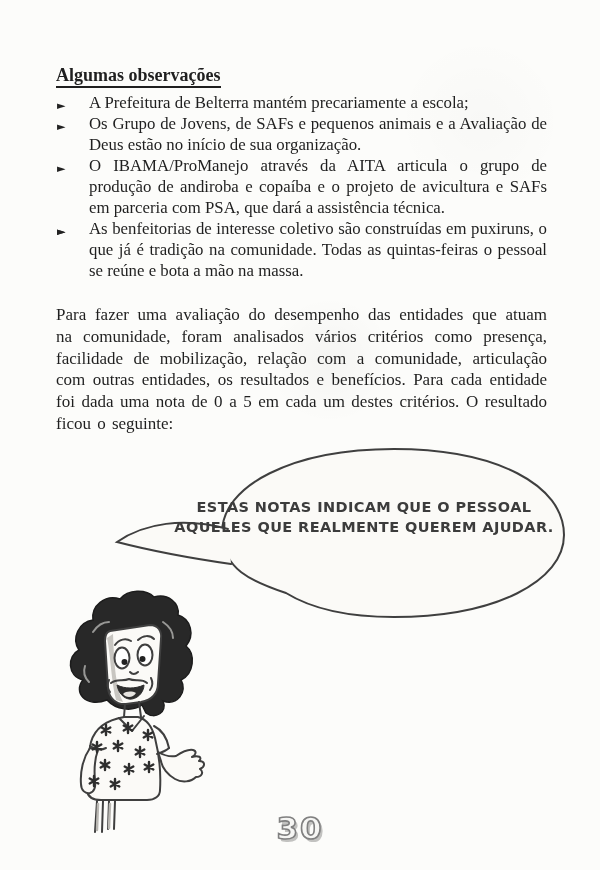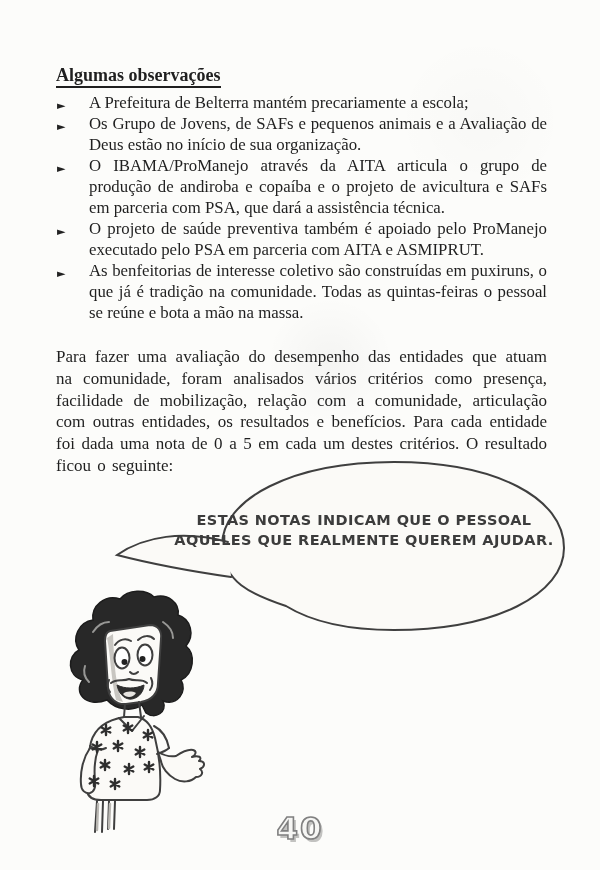--- a/index.html
+++ b/index.html
@@ -61,21 +61,21 @@
   }
   p.section-paragraph {
     margin: 23px 0 0 0;
     font-size: 17px;
     line-height: 21.8px;
     text-align: justify;
     word-spacing: 2px;
   }
   .bubble-wrap {
     position: absolute;
-    left: 104px; top: 448px;
+    left: 104px; top: 435px;
     width: 470px; height: 200px;
   }
   .bubble-svg { position: absolute; left: 0; top: 0; }
   .bubble-text {
     position: absolute;
     left: 60px; top: 62px;
     width: 400px;
     text-align: center;
     font-family: "DejaVu Sans", sans-serif;
     font-size: 14.5px;
@@ -122,21 +122,20 @@
       <li>
         <span class="bullet">►</span>
         <span>Os Grupo de Jovens, de SAFs e pequenos animais e a Avaliação de Deus estão no início de sua organização.</span>
       </li>
       <li>
         <span class="bullet">►</span>
         <span>O IBAMA/ProManejo através da AITA articula o grupo de produção de andiroba e copaíba e o projeto de avicultura e SAFs em parceria com PSA, que dará a assistência técnica.</span>
       </li>
       <li>
         <span class="bullet">►</span>
-        <span>O projeto de saúde preventiva também é apoiado pelo ProManejo executado pelo PSA em parceria com AITA e ASMIPRUT.</span>
       </li>
       <li>
         <span class="bullet">►</span>
         <span>As benfeitorias de interesse coletivo são construídas em puxiruns, o que já é tradição na comunidade. Todas as quintas-feiras o pessoal se reúne e bota a mão na massa.</span>
       </li>
     </ul>
 
 
     <p class="section-paragraph">Para fazer uma avaliação do desempenho das entidades que atuam na comunidade, foram analisados vários critérios como presença, facilidade de mobilização, relação com a comunidade, articulação com outras entidades, os resultados e benefícios. Para cada entidade foi dada uma nota de 0 a 5 em cada um destes critérios. O resultado ficou o seguinte:</p>
   </div>
@@ -252,15 +251,15 @@
       <use href="#star6" transform="translate(84,181)"></use>
       <use href="#star6" transform="translate(104,179)"></use>
       <use href="#star6" transform="translate(49,193)"></use>
       <use href="#star6" transform="translate(70,196)"></use>
     </g>
 
     <path class="ln" d="M 52 213 L 50 244 M 58 213 L 57 244 M 64 213 L 63 241 M 70 213 L 69 241"></path>
     <path d="M 53 216 L 52 242 M 65 216 L 64 240" stroke="#b9b7b2" stroke-width="2.5" fill="none" stroke-linecap="round"></path>
   </svg>
 
-  <div class="page-number">40</div>
+  <div class="page-number">30</div>
 
 </div>
 
 </body></html>

